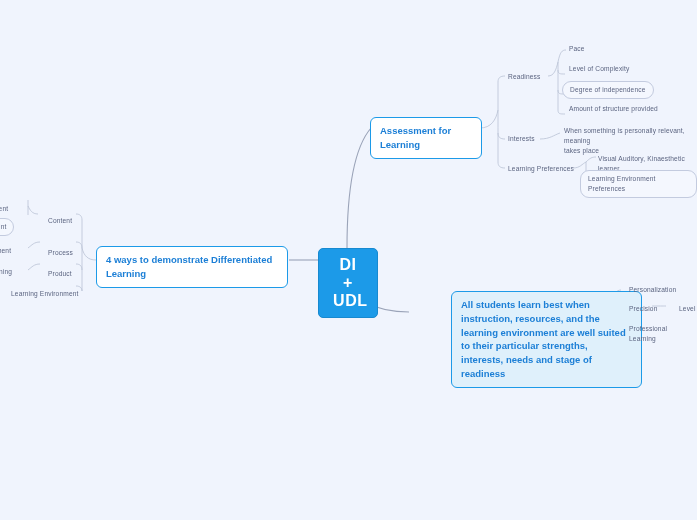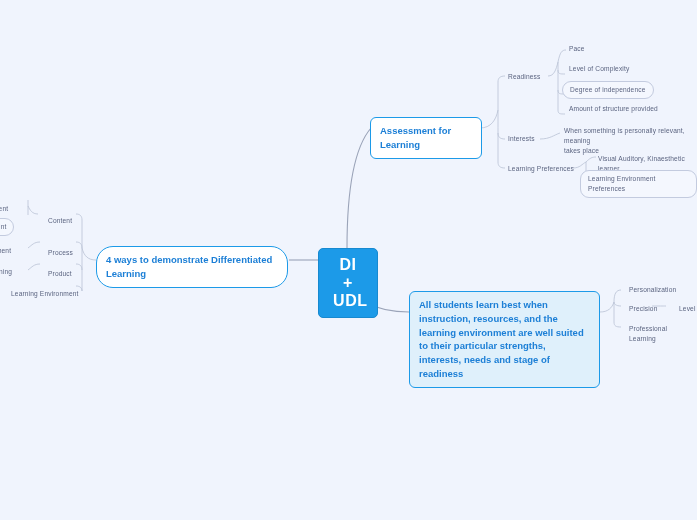--- a/index.html
+++ b/index.html
@@ -55,20 +55,21 @@
     color: #1c7fd6;
     font-weight: bold;
     font-size: 9.5px;
     line-height: 1.45;
     border: 1.6px solid #1c9ae8;
     border-radius: 6px;
     padding: 6px 9px;
   }
   .primary-node.tinted {
     background: #dff0fb;
+    margin-left: 42px;
   }
 
   
   .leaf {
     color: #5b6480;
     font-size: 6.6px;
     line-height: 1.5;
     letter-spacing: 0.15px;
     padding: 2px 3px;
   }
@@ -167,21 +168,21 @@
 
   <div class="node leaf two-line" style="left:561px; top:124px; width:150px;">When something is personally relevant, meaning
 takes place</div>
 
   <div class="node leaf" style="left:505px; top:162px;">Learning Preferences</div>
 
   <div class="node leaf" style="left:595px; top:152px;">Visual Auditory, Kinaesthetic learner</div>
 
   <div class="node leaf boxed" style="left:580px; top:170px;">Learning Environment Preferences</div>
 
-  <div class="node primary-node" style="left:96px; top:246px; width:192px;border-radius:17px;">4 ways to demonstrate Differentiated Learning</div>
+  <div class="node primary-node" style="left:96px; top:246px; width:192px;">4 ways to demonstrate Differentiated Learning</div>
 
   <div class="node leaf" style="left:45px; top:214px;">Content</div>
 
   <div class="node leaf" style="left:45px; top:246px;">Process</div>
 
   <div class="node leaf" style="left:45px; top:267px;">Product</div>
 
   <div class="node leaf" style="left:8px; top:287px;">Learning Environment</div>
 
   <div class="node leaf" style="left:-14px; top:202px;">ontent</div>

